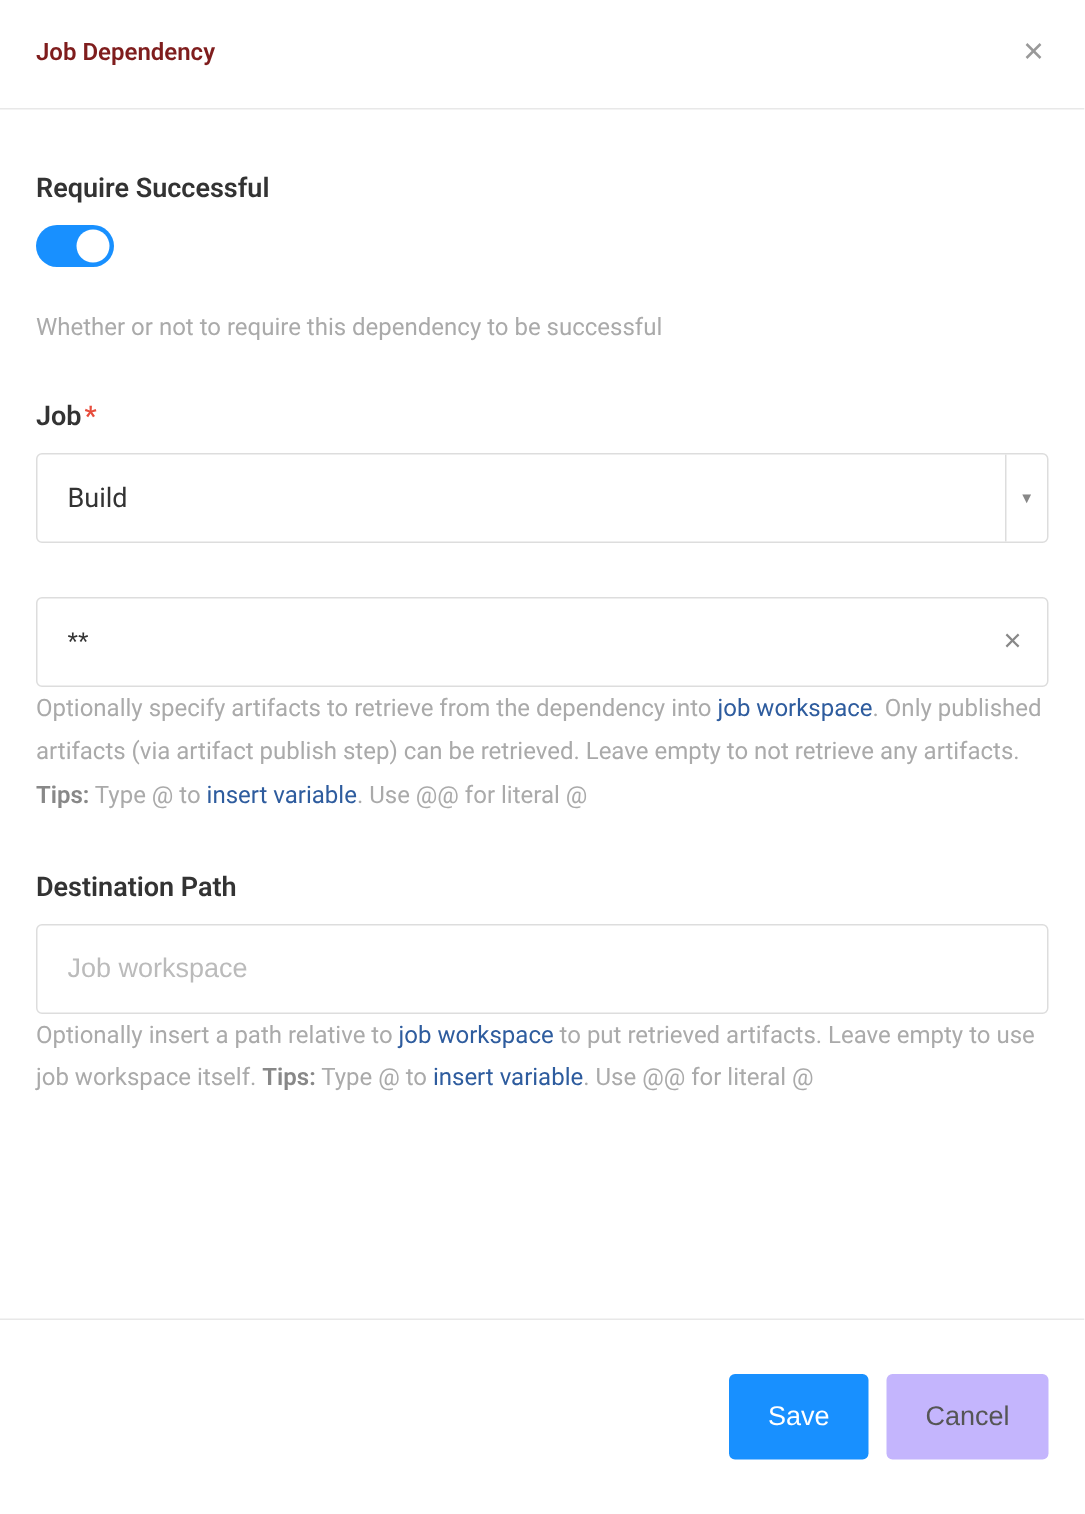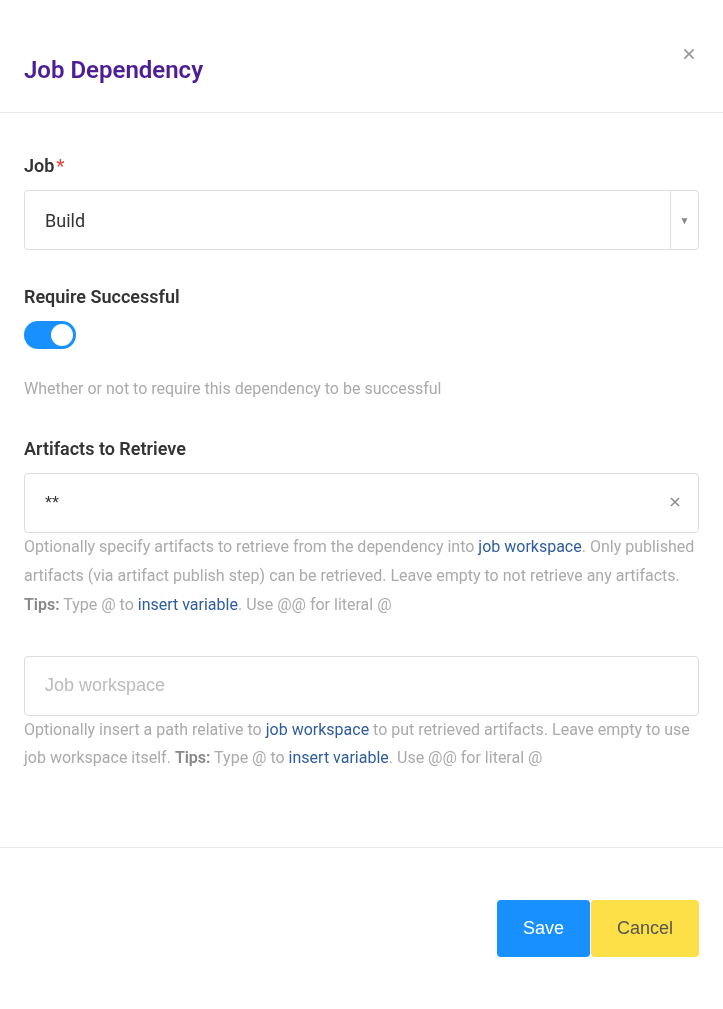--- a/index.html
+++ b/index.html
@@ -16,24 +16,23 @@
       color: #333;
     }
     .header {
       display: flex;
       justify-content: space-between;
       align-items: center;
       padding: 24px 24px 28px 24px;
       border-bottom: 1px solid #e8e8e8;
     }
     .header-title {
-      font-size: 24px;
+      font-size: 16px;
       font-weight: 600;
-      color: #4c1d95;
-      margin-top: 32px;
+      color: #7f1d1d;
     }
     .close-btn {
       cursor: pointer;
       color: #999;
       font-size: 18px;
       width: 20px;
       height: 20px;
       display: flex;
       align-items: center;
       justify-content: center;
@@ -152,91 +151,91 @@
     .clear-input svg {
       width: 14px;
       height: 14px;
     }
     .footer {
       position: absolute;
       bottom: 0;
       left: 0;
       right: 0;
       border-top: 1px solid #e8e8e8;
-      padding: 52px 24px;
+      padding: 36px 24px;
       display: flex;
       justify-content: flex-end;
-      gap: 1px;
+      gap: 12px;
     }
     .btn {
       padding: 18px 26px;
       border-radius: 4px;
       font-size: 18px;
       cursor: pointer;
       border: none;
     }
     .btn-primary {
       background: #1890ff;
       color: #fff;
     }
     .btn-secondary {
-      background: #fde047;
+      background: #c4b5fd;
       color: #555;
     }
   </style>
 </head>
 <body>
 
 <div class="header">
   <div class="header-title">Job Dependency</div>
   <div class="close-btn">
     <svg viewBox="0 0 24 24" fill="none" stroke="currentColor" stroke-width="2.5">
       <line x1="5" y1="5" x2="19" y2="19"></line>
       <line x1="19" y1="5" x2="5" y2="19"></line>
     </svg>
   </div>
 </div>
 
 <div class="form-body">
 
   <div class="form-group">
+    <label class="form-label">Require Successful</label>
+    <div class="toggle">
+      <div class="toggle-knob"></div>
+    </div>
+    <div class="help-text">Whether or not to require this dependency to be successful</div>
+  </div>
+
+  <div class="form-group">
     <label class="form-label">
       <span>Job</span><span class="required-asterisk">*</span>
     </label>
     <div class="select-wrapper">
       <div class="select-display">Build</div>
       <div class="select-arrow">▼</div>
     </div>
   </div>
 
   <div class="form-group">
-    <label class="form-label">Require Successful</label>
-    <div class="toggle">
-      <div class="toggle-knob"></div>
-    </div>
-    <div class="help-text">Whether or not to require this dependency to be successful</div>
-  </div>
-
-  <div class="form-group">
-    <label class="form-label">Artifacts to Retrieve</label>
     <div class="input-wrapper">
       <input type="text" class="text-input" value="**" style="">
       <div class="clear-input">
         <svg viewBox="0 0 24 24" fill="none" stroke="currentColor" stroke-width="2.5">
           <line x1="5" y1="5" x2="19" y2="19"></line>
           <line x1="19" y1="5" x2="5" y2="19"></line>
         </svg>
       </div>
     </div>
     <div class="help-text-sm">
       <span>Optionally specify artifacts to retrieve from the dependency into </span><span class="help-link">job workspace</span><span>. Only published artifacts (via artifact publish step) can be retrieved. Leave empty to not retrieve any artifacts. </span><strong>Tips:</strong><span> Type @ to </span><span class="help-link">insert variable</span><span>. Use @@ for literal @</span>
     </div>
   </div>
 
   <div class="form-group">
+    <label class="form-label">Destination Path</label>
     <div class="input-wrapper">
       <input type="text" class="text-input" placeholder="Job workspace" style="">
     </div>
     <div class="help-text-sm">
       <span>Optionally insert a path relative to </span><span class="help-link">job workspace</span><span> to put retrieved artifacts. Leave empty to use job workspace itself. </span><strong>Tips:</strong><span> Type @ to </span><span class="help-link">insert variable</span><span>. Use @@ for literal @</span>
     </div>
   </div>
 
 </div>
 

